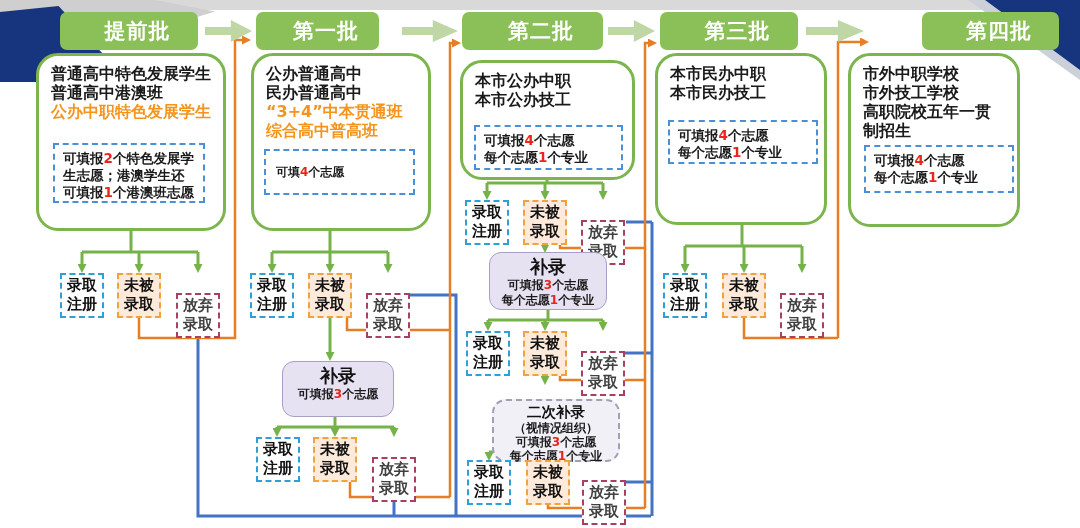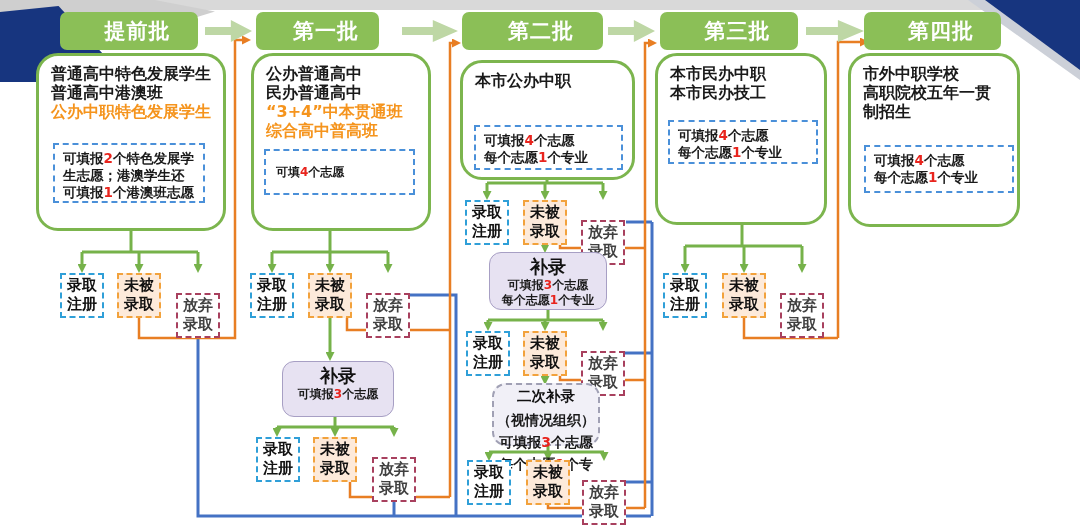--- a/index.html
+++ b/index.html
@@ -38,21 +38,21 @@
   .obox.not{border:2px dashed #f2a23c;background:#fdeada;color:#111;}
   .obox.give{border:2px dashed #a8405e;background:#fff;color:#404040;margin-top:20px;}
   
   .sup{position:absolute;background:#e7e2f2;border:1.5px solid #a79fc4;border-radius:12px;
        box-sizing:border-box;text-align:center;padding-top:3px;}
   .sup-title{font-size:18px;font-weight:bold;color:#111;line-height:22px;}
   .sup-line{font-size:12px;font-weight:600;color:#1a1a1a;line-height:15px;}
   .sup2{position:absolute;background:#f1f0f7;border:2px dashed #a0a0b4;border-radius:14px;
         box-sizing:border-box;text-align:center;padding-top:2px;}
   .sup2-title{font-size:14.5px;font-weight:bold;color:#111;line-height:18px;}
-  .sup2-line{font-size:14px;font-weight:600;color:#1a1a1a;line-height:14px;margin-top:8px;}
+  .sup2-line{font-size:12px;font-weight:600;color:#1a1a1a;line-height:14px;}
   svg.connectors{position:absolute;left:0;top:0;z-index:1;}
   .layer{position:absolute;left:0;top:0;width:100%;height:100%;z-index:2;}
 </style>
 </head>
 <body>
 
 <div class="stage">
 
   <div class="topstrip"></div>
   <div class="tl-gray"></div>
@@ -138,21 +138,21 @@
   <div class="layer">
 
     <div class="hdr" style="left:60px;width:138px">提前批</div>
     <div class="barrow" style="left:205px;width:47px"></div>
     <div class="hdr" style="left:256px;width:123px">第一批</div>
     <div class="barrow" style="left:402px;width:56px"></div>
     <div class="hdr" style="left:462px;width:141px">第二批</div>
     <div class="barrow" style="left:608px;width:47px"></div>
     <div class="hdr" style="left:660px;width:138px">第三批</div>
     <div class="barrow" style="left:806px;width:58px"></div>
-    <div class="hdr" style="left:864px;width:137px">第四批</div>
+    <div class="hdr" style="left:922px;width:137px">第四批</div>
 
     <div class="bbox" style="left:36px;top:53px;width:190px;height:178px">
       <div class="cat black">普通高中特色发展学生</div>
       <div class="cat black">普通高中港澳班</div>
       <div class="cat orange">公办中职特色发展学生</div>
       <div class="note" style="left:14px;top:87px;width:152px;height:60px">
         <div><span>可填报</span><span class="red">2</span><span>个特色发展学</span></div>
         <div><span>生志愿；港澳学生还</span></div>
         <div><span>可填报</span><span class="red">1</span><span>个港澳班志愿</span></div>
       </div>
@@ -163,37 +163,39 @@
       <div class="cat black">民办普通高中</div>
       <div class="cat orange">“3+4”中本贯通班</div>
       <div class="cat orange">综合高中普高班</div>
       <div class="note vcenter" style="left:10px;top:93px;width:151px;height:46px">
         <div><span>可填</span><span class="red">4</span><span>个志愿</span></div>
       </div>
     </div>
 
     <div class="bbox" style="left:460px;top:60px;width:175px;height:120px">
       <div class="cat black">本市公办中职</div>
+      <div class="cat black">本市公办技工</div>
       <div class="note" style="left:11px;top:62px;width:149px;height:45px">
         <div><span>可填报</span><span class="red">4</span><span>个志愿</span></div>
         <div><span>每个志愿</span><span class="red">1</span><span>个专业</span></div>
       </div>
     </div>
 
     <div class="bbox" style="left:655px;top:53px;width:172px;height:172px">
       <div class="cat black">本市民办中职</div>
       <div class="cat black">本市民办技工</div>
       <div class="note" style="left:10px;top:64px;width:150px;height:44px">
         <div><span>可填报</span><span class="red">4</span><span>个志愿</span></div>
         <div><span>每个志愿</span><span class="red">1</span><span>个专业</span></div>
       </div>
     </div>
 
     <div class="bbox" style="left:848px;top:53px;width:172px;height:174px">
       <div class="cat black">市外中职学校</div>
+      <div class="cat black">市外技工学校</div>
       <div class="cat black">高职院校五年一贯</div>
       <div class="cat black">制招生</div>
       <div class="note" style="left:13px;top:89px;width:150px;height:48px">
         <div><span>可填报</span><span class="red">4</span><span>个志愿</span></div>
         <div><span>每个志愿</span><span class="red">1</span><span>个专业</span></div>
       </div>
     </div>
 
     <div class="obox reg" style="left:60px;top:273px">
         <span>录取</span>
@@ -264,21 +266,21 @@
       </div>
     <div class="obox not" style="left:523px;top:331px">
         <span>未被</span>
         <span>录取</span>
       </div>
     <div class="obox give" style="left:581px;top:331px">
         <span>放弃</span>
         <span>录取</span>
       </div>
 
-    <div class="sup2" style="left:492px;top:383px;width:108px;height:63px">
+    <div class="sup2" style="left:492px;top:399px;width:128px;height:63px">
       <div class="sup2-title">二次补录</div>
       <div class="sup2-line"><span>（视情况组织）</span></div>
       <div class="sup2-line"><span>可填报</span><span class="red">3</span><span>个志愿</span></div>
       <div class="sup2-line"><span>每个志愿</span><span class="red">1</span><span>个专业</span></div>
     </div>
 
     <div class="obox reg" style="left:467px;top:460px">
         <span>录取</span>
         <span>注册</span>
       </div>

